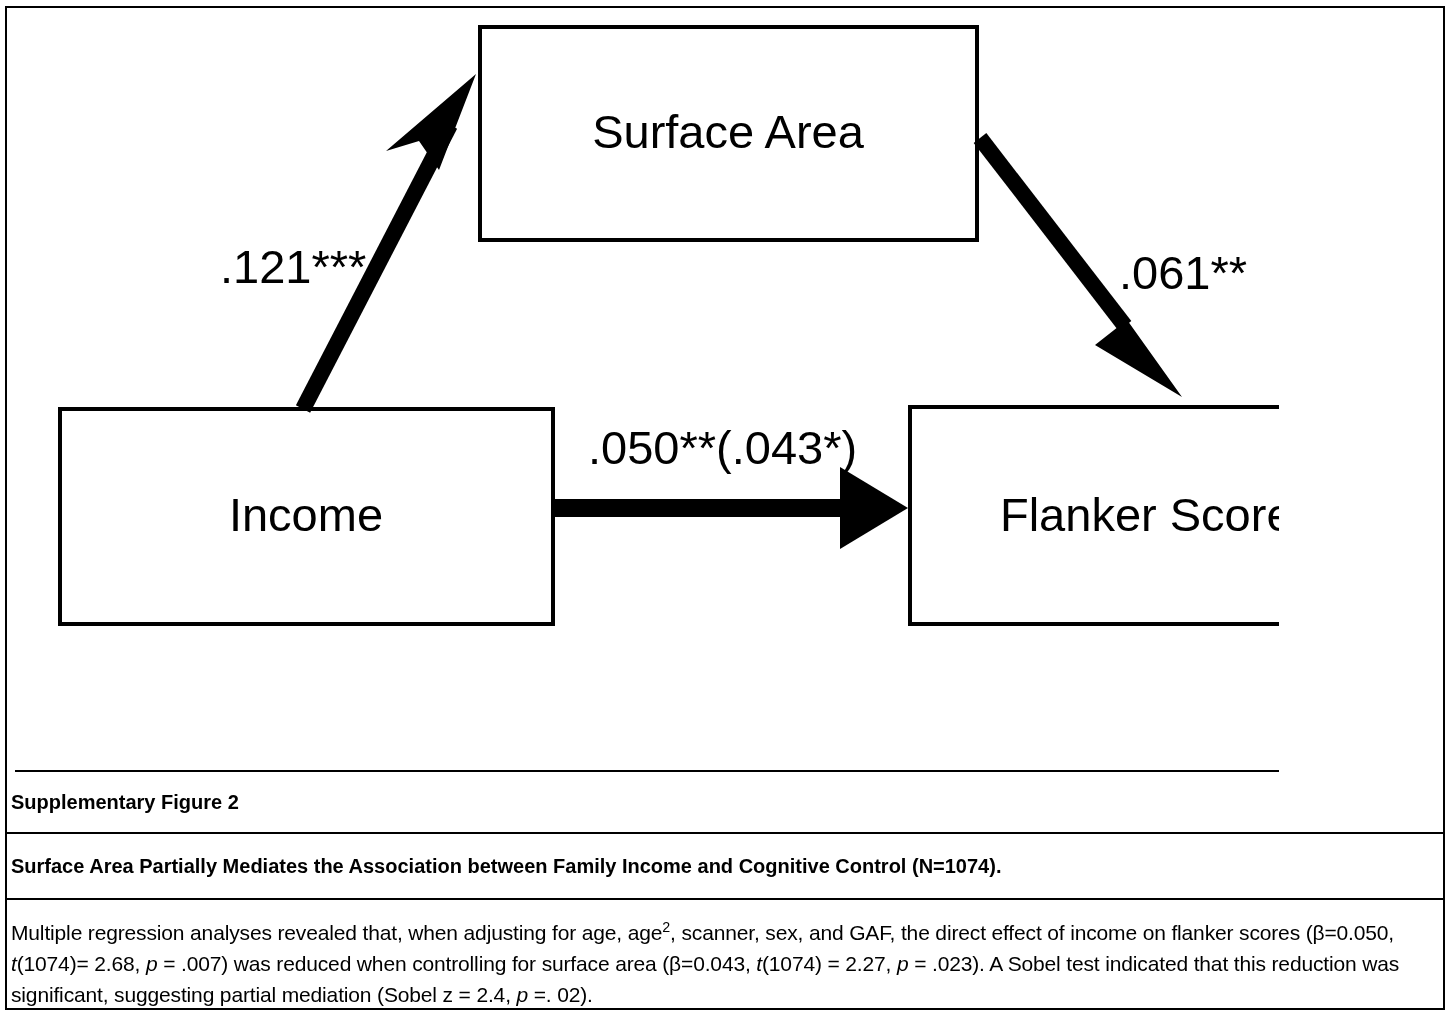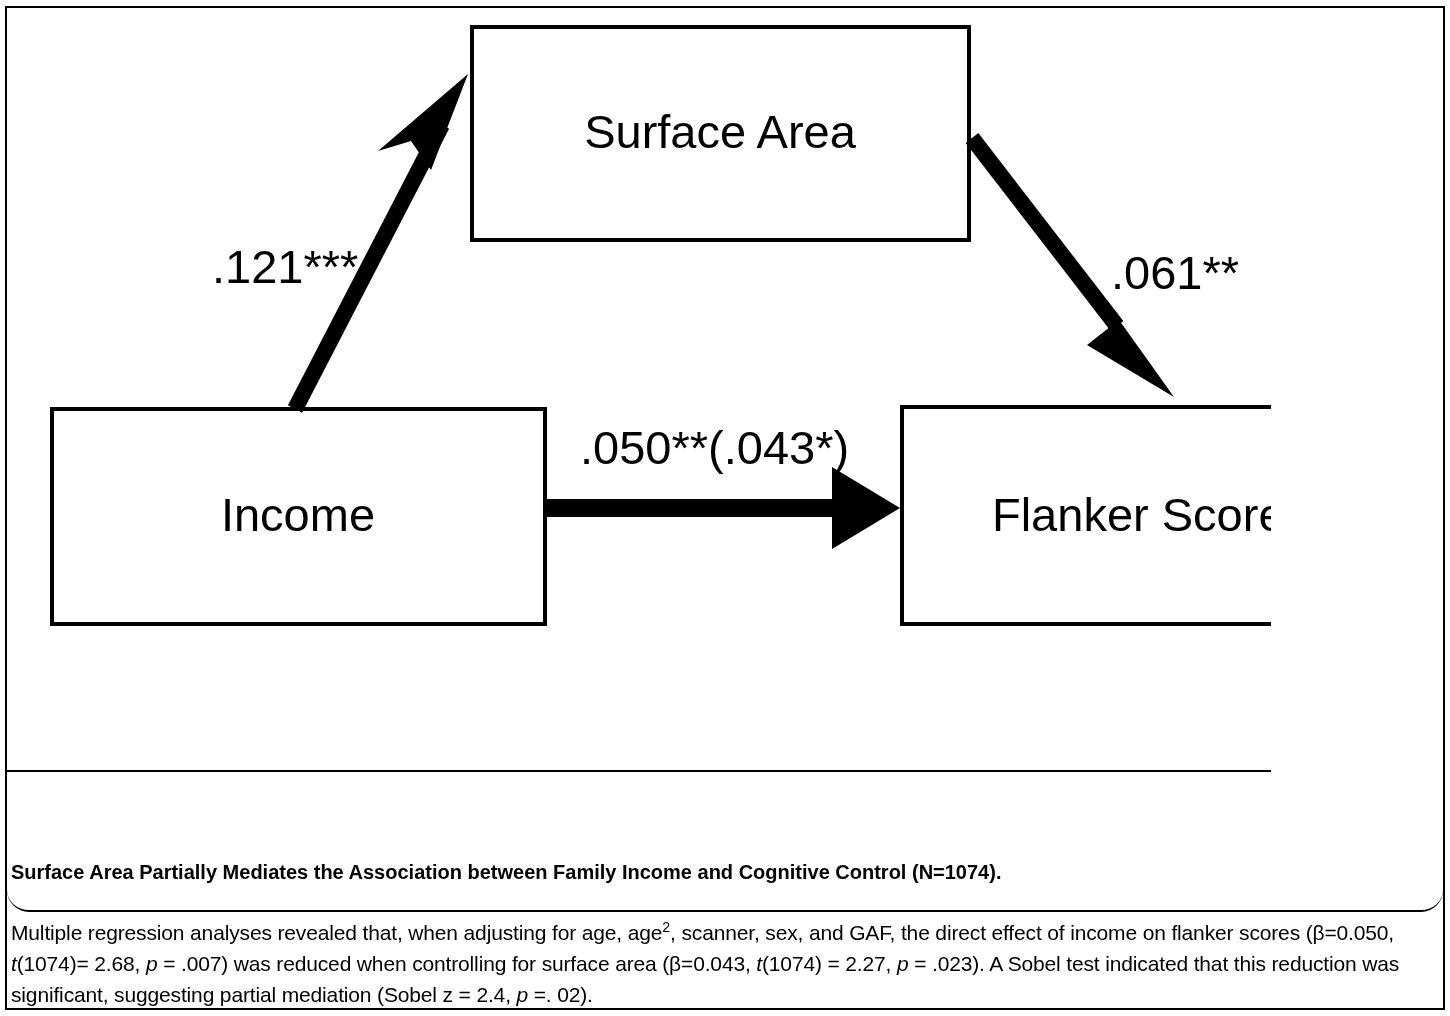--- a/index.html
+++ b/index.html
@@ -29,21 +29,21 @@
     top: 6px;
     width: 1440px;
     height: 1004px;
     border: 2px solid #000000;
     box-sizing: border-box;
   }
 
   
   .figure-cell {
     position: absolute;
-    left: 0px;
+    left: 8px;
     top: 0px;
     width: 1264px;
     height: 764px;
     box-sizing: border-box;
     border-bottom: 2px solid #000000;
     overflow: hidden;
   }
 
   .diagram-svg {
     position: absolute;
@@ -78,22 +78,21 @@
     padding: 0px 4px;
     display: flex;
     align-items: center;
   }
   .row-figure-number {
     top: 764px;
     height: 62px;
   }
   .row-figure-title {
     top: 826px;
-    height: 78px;
-    border-radius: 22px;
+    height: 66px;
   }
   .row-body {
     top: 888px;
     height: 112px;
     border-bottom: none;
     display: block;
   }
 
   .caption-strong {
     font-family: "Liberation Sans", sans-serif;
@@ -152,20 +151,23 @@
         <text class="node-label" x="713" y="128">Surface Area</text>
         <text class="node-label" x="291" y="511">Income</text>
         <text class="node-label" x="1143" y="511">Flanker Scores</text>
 
         <text class="path-label" x="205" y="275" text-anchor="start">.121***</text>
         <text class="path-label" x="1104" y="281" text-anchor="start">.061**</text>
         <text class="path-label" x="573" y="456" text-anchor="start">.050**(.043*)</text>
       </svg>
     </div>
 
+    <div class="row row-figure-number">
+      <span class="caption-strong">Supplementary Figure 2</span>
+    </div>
 
     <div class="row row-figure-title">
       <span class="caption-strong">Surface Area Partially Mediates the Association between Family Income and Cognitive Control (N=1074).</span>
     </div>
 
     <div class="row row-body">
       <p class="body-text" id="body-text"><span>Multiple regression analyses revealed that, when adjusting for age, age</span><sup>2</sup><span>, scanner, sex, and GAF, the direct effect of income on flanker scores (β=0.050, </span><i>t</i><span>(1074)= 2.68, </span><i>p</i><span> = .007) was reduced when controlling for surface area (β=0.043, </span><i>t</i><span>(1074) = 2.27, </span><i>p</i><span> = .023). A Sobel test indicated that this reduction was significant, suggesting partial mediation (Sobel z = 2.4, </span><i>p</i><span> =. 02).</span></p>
     </div>
 
   </div>

